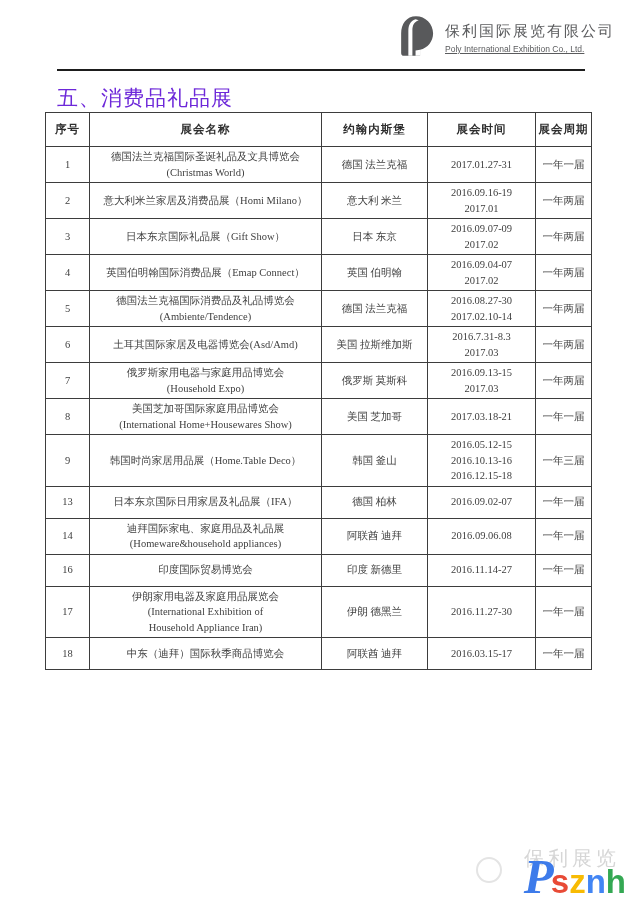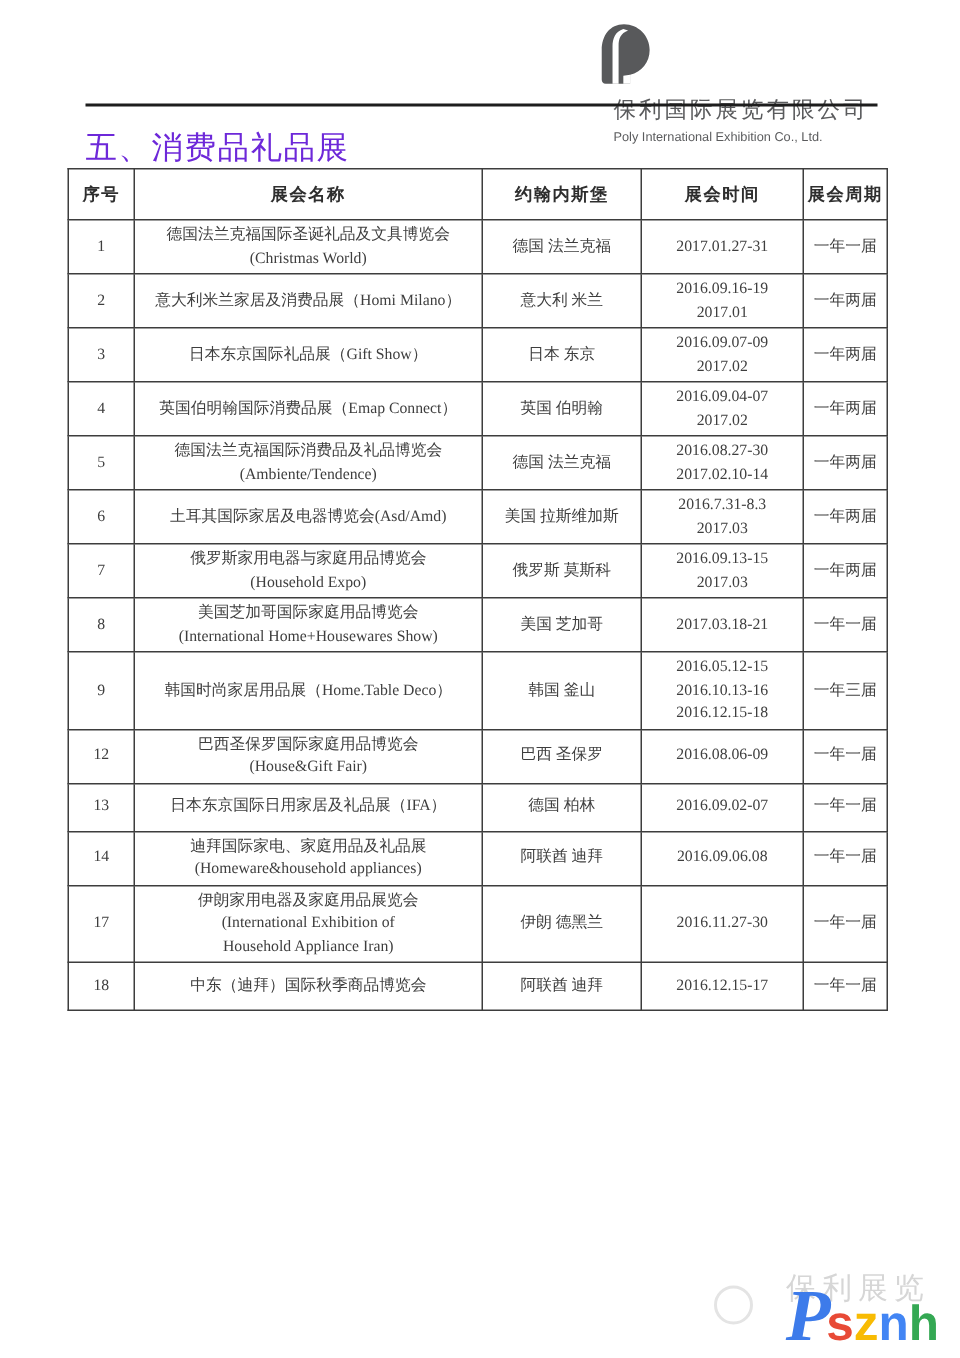--- a/index.html
+++ b/index.html
@@ -3,29 +3,29 @@
 <meta charset="utf-8">
 <style>
   html,body { margin:0; padding:0; }
   body { background:#ffffff; font-family:"Liberation Serif","DejaVu Serif",serif; }
   .page {
     position:relative; width:640px; height:905px; margin:0 auto;
     background:#ffffff; overflow:hidden; color:#3e3e3e;
   }
 
   
-  .brand { position:absolute; top:13px; left:398px; display:flex; align-items:flex-start;flex-direction:column; }
+  .brand { position:absolute; top:13px; left:398px; display:flex; align-items:center; }
   .brand-logo { flex:0 0 auto; }
   .brand-text { margin-left:11px; }
   .company-cn {
     font-size:15px; letter-spacing:2px; color:#5a5b5d; white-space:nowrap;
   }
   .company-en {
     font-family:"Liberation Sans","DejaVu Sans",sans-serif;
-    font-size:8.5px; color:#5a5b5d; margin-top:3px; white-space:nowrap;
+    font-size:8.5px; color:#5a5b5d; margin-top:3px; white-space:nowrap;text-decoration:underline;
   }
   .header-rule {
     position:absolute; top:69px; left:57px; width:528px; height:0;
     border-top:2px solid #1d1d1d;
   }
 
   
   .section-title {
     position:absolute; top:84px; left:57px;
     font-size:21px; font-weight:normal; color:#6d28d9; letter-spacing:1px;
@@ -273,38 +273,20 @@
             <div>2016.05.12-15</div>
             <div>2016.10.13-16</div>
             <div>2016.12.15-18</div>
           </td>
           <td class="c-cycle">
             <div>一年三届</div>
           </td>
         </tr>
         <tr>
           <td class="c-no">
-            <div>12</div>
-          </td>
-          <td class="c-name">
-            <div>巴西圣保罗国际家庭用品博览会</div>
-            <div>(House&amp;Gift Fair)</div>
-          </td>
-          <td class="c-loc">
-            <div>巴西 圣保罗</div>
-          </td>
-          <td class="c-date">
-            <div>2016.08.06-09</div>
-          </td>
-          <td class="c-cycle">
-            <div>一年一届</div>
-          </td>
-        </tr>
-        <tr>
-          <td class="c-no">
             <div>13</div>
           </td>
           <td class="c-name">
             <div>日本东京国际日用家居及礼品展（IFA）</div>
           </td>
           <td class="c-loc">
             <div>德国 柏林</div>
           </td>
           <td class="c-date">
             <div>2016.09.02-07</div>
@@ -319,20 +301,37 @@
           </td>
           <td class="c-name">
             <div>迪拜国际家电、家庭用品及礼品展</div>
             <div>(Homeware&amp;household appliances)</div>
           </td>
           <td class="c-loc">
             <div>阿联酋 迪拜</div>
           </td>
           <td class="c-date">
             <div>2016.09.06.08</div>
+          </td>
+          <td class="c-cycle">
+            <div>一年一届</div>
+          </td>
+        </tr>
+        <tr>
+          <td class="c-no">
+            <div>16</div>
+          </td>
+          <td class="c-name">
+            <div>印度国际贸易博览会</div>
+          </td>
+          <td class="c-loc">
+            <div>印度 新德里</div>
+          </td>
+          <td class="c-date">
+            <div>2016.11.14-27</div>
           </td>
           <td class="c-cycle">
             <div>一年一届</div>
           </td>
         </tr>
         <tr>
           <td class="c-no">
             <div>17</div>
           </td>
           <td class="c-name">
@@ -354,21 +353,21 @@
           <td class="c-no">
             <div>18</div>
           </td>
           <td class="c-name">
             <div>中东（迪拜）国际秋季商品博览会</div>
           </td>
           <td class="c-loc">
             <div>阿联酋 迪拜</div>
           </td>
           <td class="c-date">
-            <div>2016.12.15-17</div>
+            <div>2016.03.15-17</div>
           </td>
           <td class="c-cycle">
             <div>一年一届</div>
           </td>
         </tr>
       </tbody>
   </table>
 
   <div class="watermark">
     <div class="wm-ghost-circle"></div>

